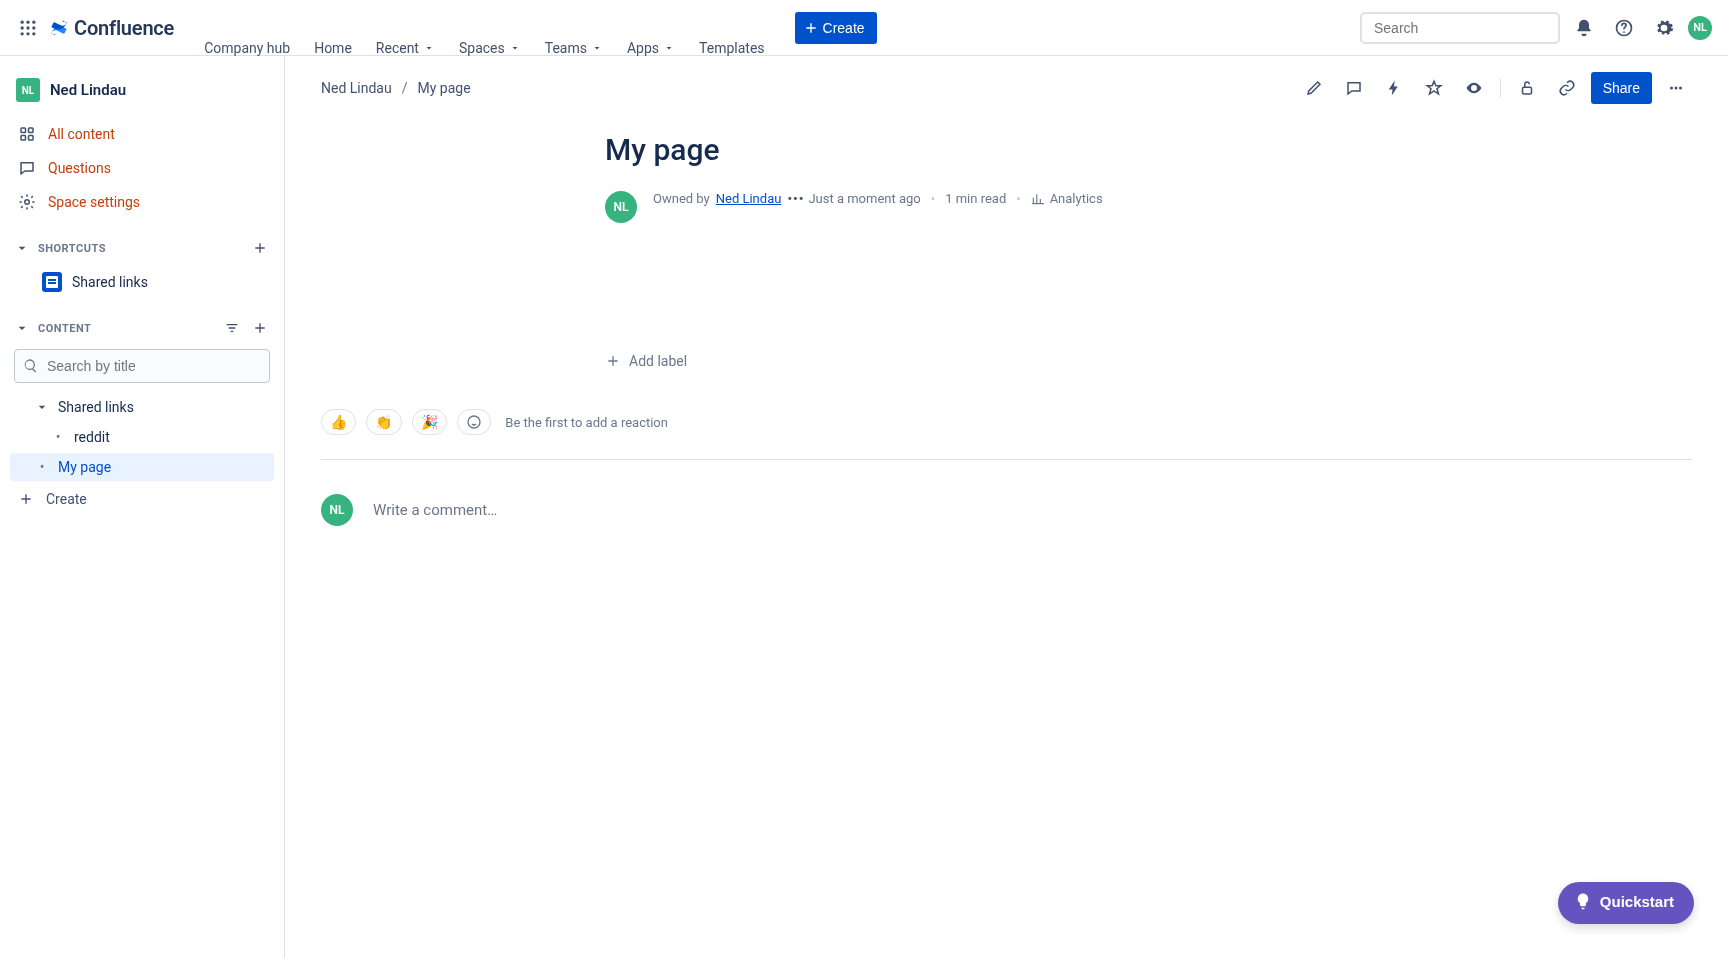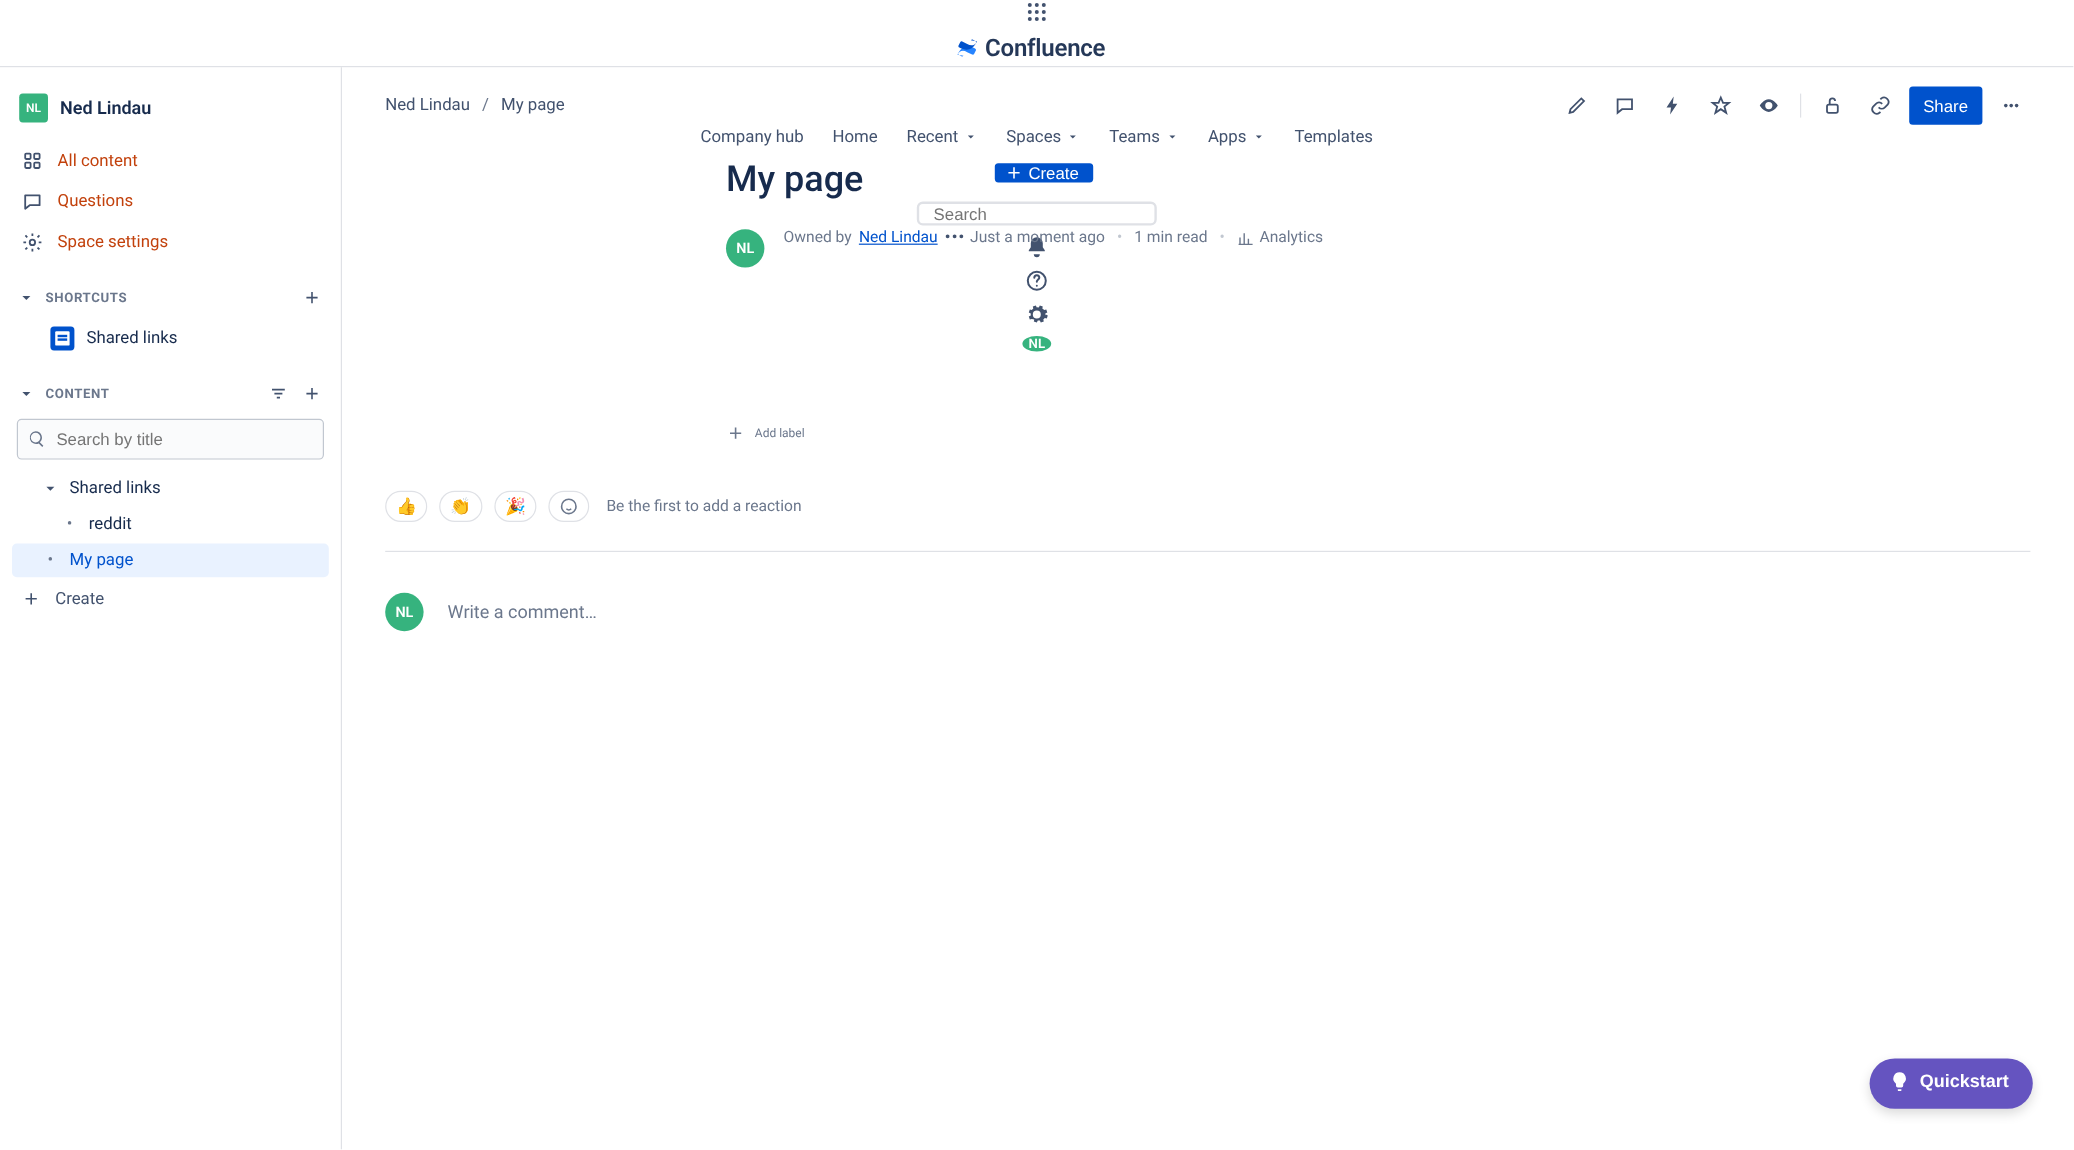--- a/index.html
+++ b/index.html
@@ -14,21 +14,20 @@
   }
 
   
   .topnav {
     height: 56px;
     border-bottom: 1px solid #dfe1e6;
     display: flex;
     align-items: center;
     padding: 0 16px;
     gap: 8px;
-    flex-direction: column;
   }
   .app-switcher { width:24px; height:24px; display:flex; align-items:center; justify-content:center; color:#42526E; cursor:pointer; }
   .app-switcher svg { width:20px; height:20px; }
   .logo-wrap { display:flex; align-items:center; gap:4px; margin-right:12px; cursor:pointer; }
   .logo-mark { color:#0052CC; display:flex; align-items:center; }
   .logo-text { font-size:20px; font-weight:600; color:#253858; letter-spacing:-0.2px; }
   .nav-links { display:flex; align-items:center; gap:4px; }
   .nav-link {
     padding: 6px 10px;
     border-radius:3px;
@@ -197,21 +196,21 @@
   .byline-top { display:flex; align-items:center; gap:6px; font-size:13px; color:#6B778C; }
   .byline-top a { color:#0052CC; text-decoration:underline; cursor:pointer; }
   .byline-more { color:#42526E; cursor:pointer; font-weight:700; letter-spacing:1px; }
   .byline-bottom { display:flex; align-items:center; gap:10px; font-size:13px; color:#6B778C; }
   .byline-dot { color:#c1c7d0; }
   .analytics-link { display:flex; align-items:center; gap:5px; color:#6B778C; cursor:pointer; }
   .analytics-link svg { width:14px; height:14px; }
 
   .add-label {
     margin-top:130px;
-    display:flex; align-items:center; gap:8px; color:#6B778C; font-size:10px; cursor:pointer;
+    display:flex; align-items:center; gap:8px; color:#6B778C; font-size:14px; cursor:pointer;
   }
   .add-label svg { width:16px; height:16px; }
   .react-pill {
     height:26px; padding:0 8px; border:1px solid #dfe1e6; border-radius:14px;
     display:flex; align-items:center; justify-content:center; font-size:14px; cursor:pointer;
     background:#fff;
   }
   .react-add svg { width:16px; height:16px; color:#6B778C; }
   .react-hint { font-size:13px; color:#6B778C; margin-left:4px; }
 

